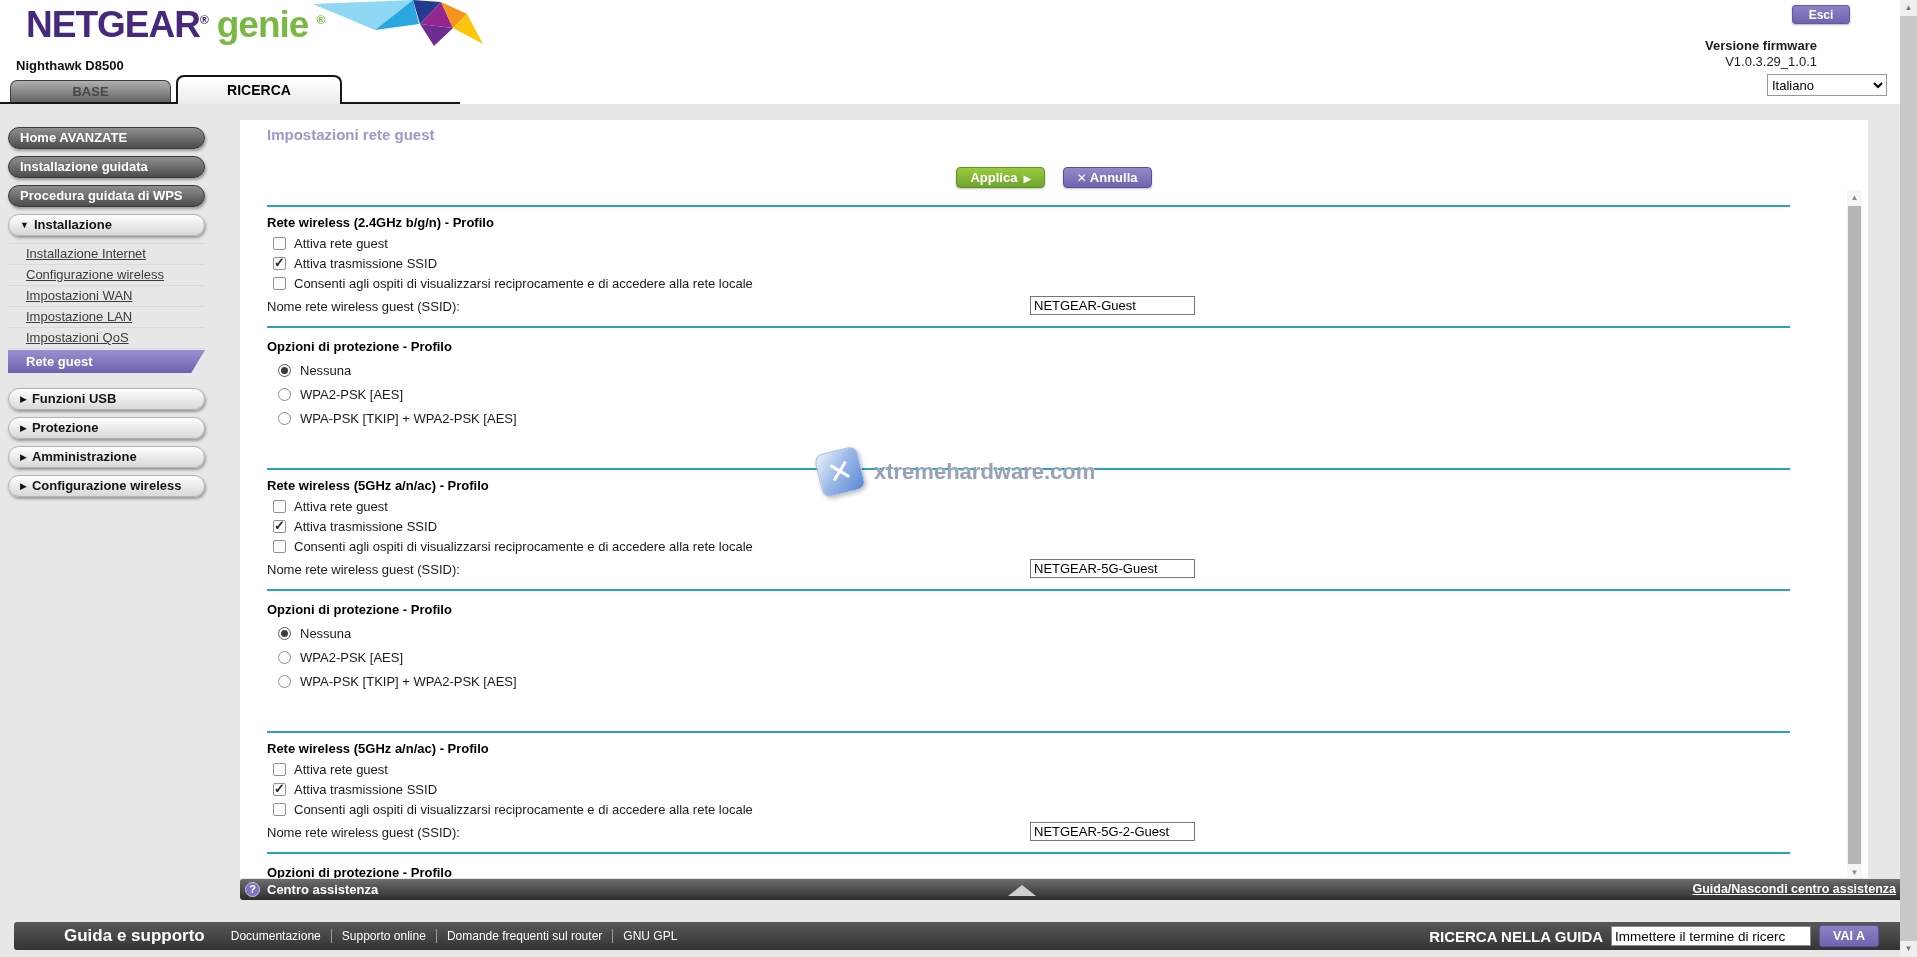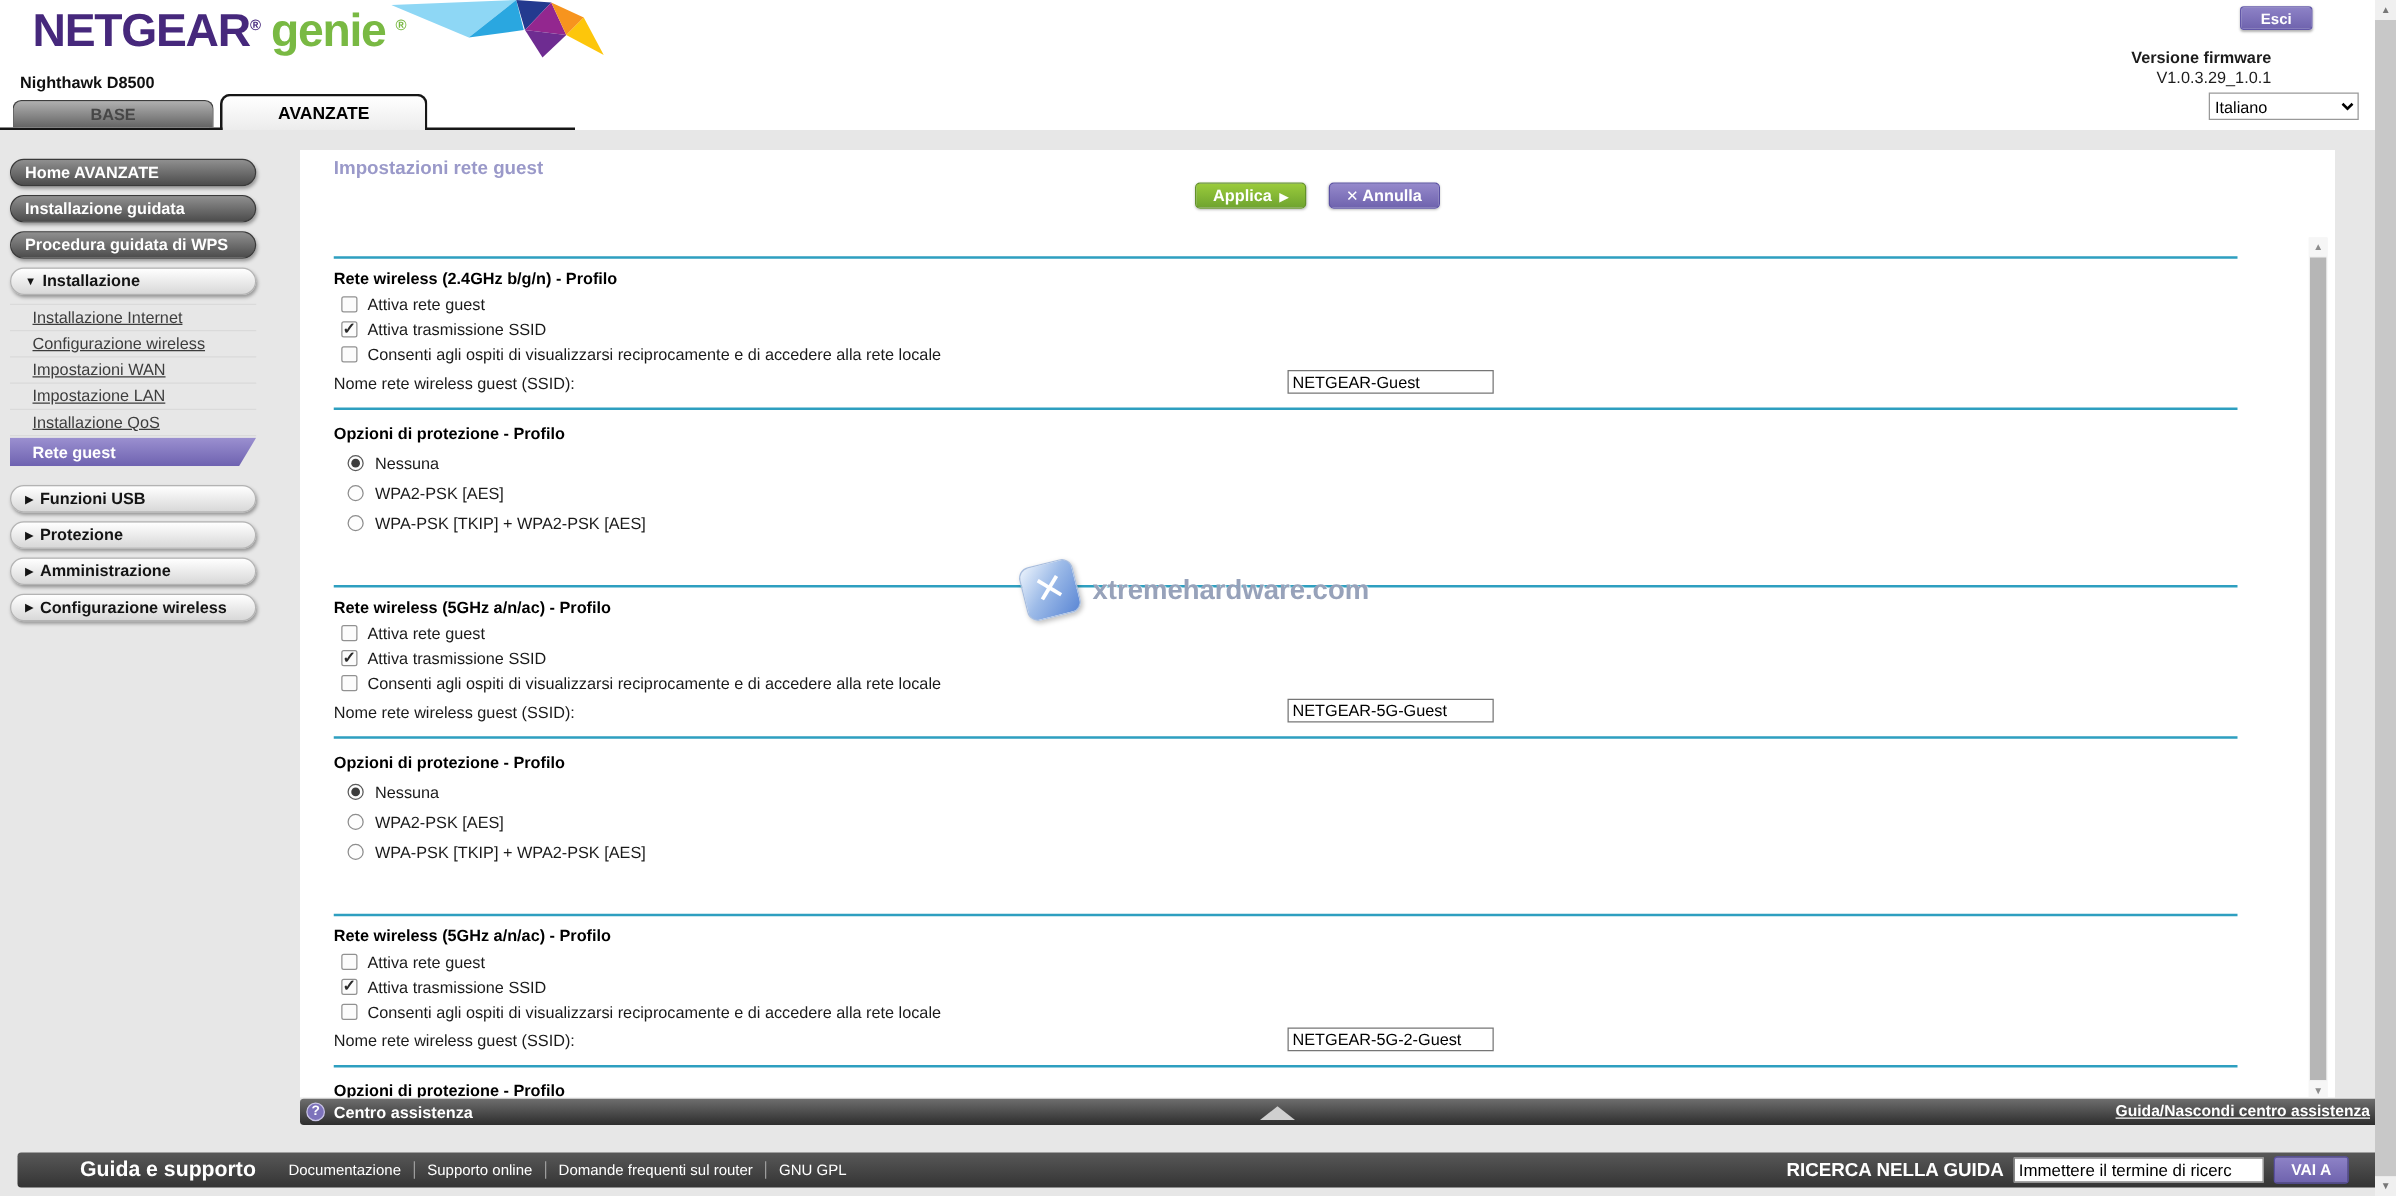--- a/index.html
+++ b/index.html
@@ -49,21 +49,21 @@
   .subnav li a { color:#3d3d3d; text-decoration:underline; cursor:pointer; }
   .subnav li.sel { background:linear-gradient(#9b90d0,#6e62b0); clip-path:polygon(0 0,100% 0,93% 100%,0 100%);
                    border-bottom:none; padding:4px 0 4px 18px; margin:1px 0 2px 0; width:197px; }
   .subnav li.sel a { color:#fff; font-weight:bold; text-decoration:none; }
   .grp { margin-top:0; }
   .grp.first { margin-top:15px; }
 
   
   #panel { position:absolute; left:240px; top:120px; width:1628px; height:758px; background:#fff; overflow:hidden; }
   .panel-title { position:absolute; left:27px; top:6px; font-size:15px; font-weight:bold; color:#9a99c9; }
-  .btn-row { position:absolute; left:0; right:0; top:26px; text-align:center; z-index:2; }
+  .btn-row { position:absolute; left:0; right:0; top:47px; text-align:center; z-index:2; }
   .btn { display:inline-block; height:21px; line-height:20px; padding:0 13px; border-radius:4px;
          color:#fff; font-weight:bold; font-size:13px; cursor:pointer; box-shadow:0 1px 2px rgba(0,0,0,.25); }
   .btn.apply { background:linear-gradient(#9acb3b,#6fa42f); border:1px solid #63912a; margin-right:14px; }
   .btn.cancel { background:linear-gradient(#9589cb,#6f63ae); border:1px solid #5a50a2; }
   .btn .ic { font-size:10px; }
   .btn.apply .ic { margin-left:6px; }
   .btn.cancel .ic { margin-right:3px; font-size:12px; }
 
   .sections { position:absolute; left:27px; top:85px; width:1523px; }
   .section { border-top:2px solid #2e9fc0; }
@@ -159,35 +159,35 @@
     <div class="b">Versione firmware</div>
     <div>V1.0.3.29_1.0.1</div>
   </div>
   <select class="lang">
     <option>Italiano</option>
   </select>
 </div>
 
 <div id="tabstrip">
   <div class="tab-base">BASE</div>
-  <div class="tab-av">AVANZATE</div>
+  <div class="tab-av">RICERCA</div>
 </div>
 
 <div id="sidebar">
   <div class="sbtn">Home AVANZATE</div>
   <div class="sbtn">Installazione guidata</div>
   <div class="sbtn">Procedura guidata di WPS</div>
   <div class="sbtn light"><span class="arr">▼</span><span>Installazione</span></div>
 
   <ul class="subnav">
     <li><a>Installazione Internet</a></li>
     <li><a>Configurazione wireless</a></li>
     <li><a>Impostazioni WAN</a></li>
     <li><a>Impostazione LAN</a></li>
-    <li><a>Installazione QoS</a></li>
+    <li><a>Impostazioni QoS</a></li>
     <li class="sel"><a>Rete guest</a></li>
   </ul>
 
   <div class="sbtn light grp first"><span class="arr">▶</span><span>Funzioni USB</span></div>
   <div class="sbtn light grp"><span class="arr">▶</span><span>Protezione</span></div>
   <div class="sbtn light grp"><span class="arr">▶</span><span>Amministrazione</span></div>
   <div class="sbtn light grp"><span class="arr">▶</span><span>Configurazione wireless</span></div>
 </div>
 
 <div id="panel">

